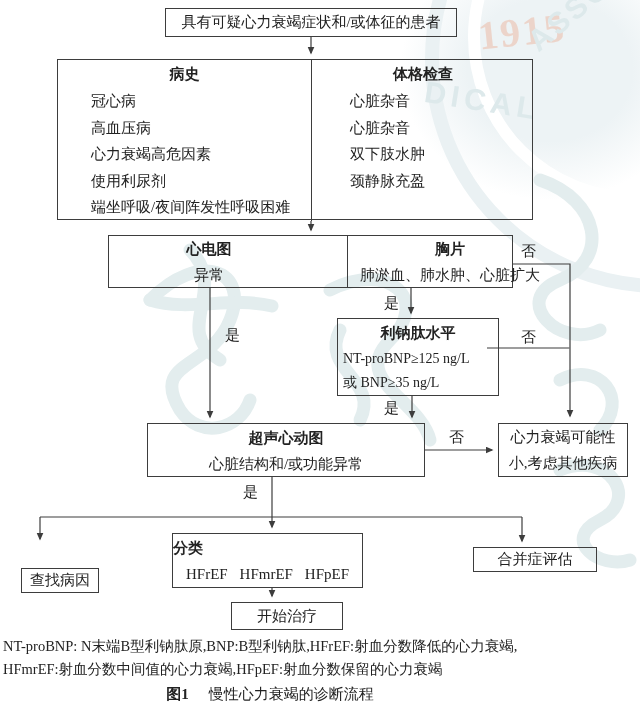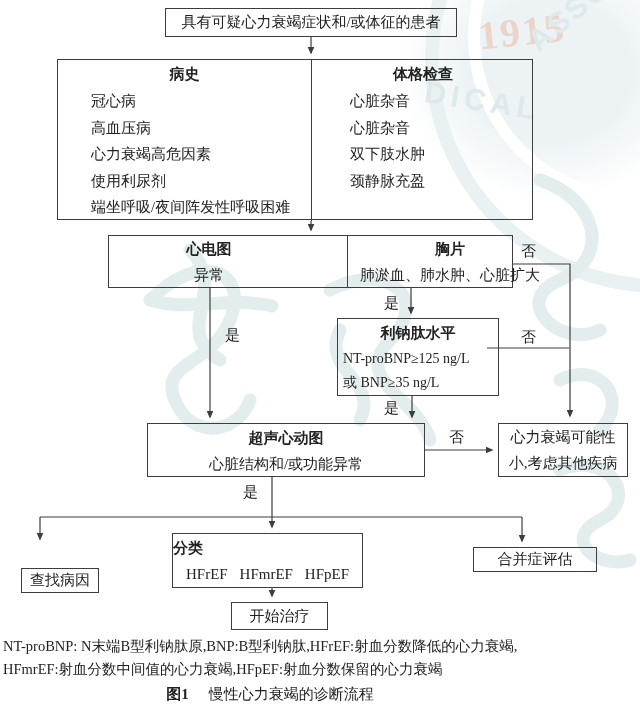--- a/index.html
+++ b/index.html
@@ -38,21 +38,21 @@
   .echo{left:147px;top:423px;width:278px;height:54px;}
   .echo .hdr{line-height:28px;text-align:center;font-weight:bold;}
   .echo .fnd{line-height:25px;text-align:center;}
   .unlikely{left:498px;top:423px;width:130px;height:54px;text-align:center;}
   .unlikely div{line-height:26px;}
   .cause{left:5px;top:568px;width:78px;height:25px;line-height:23px;text-align:center;margin-left:16px;}
   .classify{left:172px;top:533px;width:191px;height:55px;}
   .classify .hdr{line-height:28px;text-align:left;font-weight:bold;}
   .classify .types{display:flex;justify-content:space-between;padding:0 13px;line-height:25px;}
   .comorbid{left:473px;top:547px;width:124px;height:25px;line-height:23px;text-align:center;}
-  .treat{left:231px;top:602px;width:97px;height:28px;line-height:26px;text-align:center;}
+  .treat{left:231px;top:602px;width:112px;height:28px;line-height:26px;text-align:center;}
   
   .lbl{position:absolute;z-index:3;font-size:15px;line-height:16px;}
   .l-yes-ecg{left:225px;top:327px;}
   .l-yes-xray{left:384px;top:295px;}
   .l-no-xray{left:521px;top:243px;}
   .l-no-natri{left:521px;top:329px;}
   .l-yes-natri{left:384px;top:400px;}
   .l-no-echo{left:449px;top:429px;}
   .l-yes-echo{left:243px;top:484px;}
   

